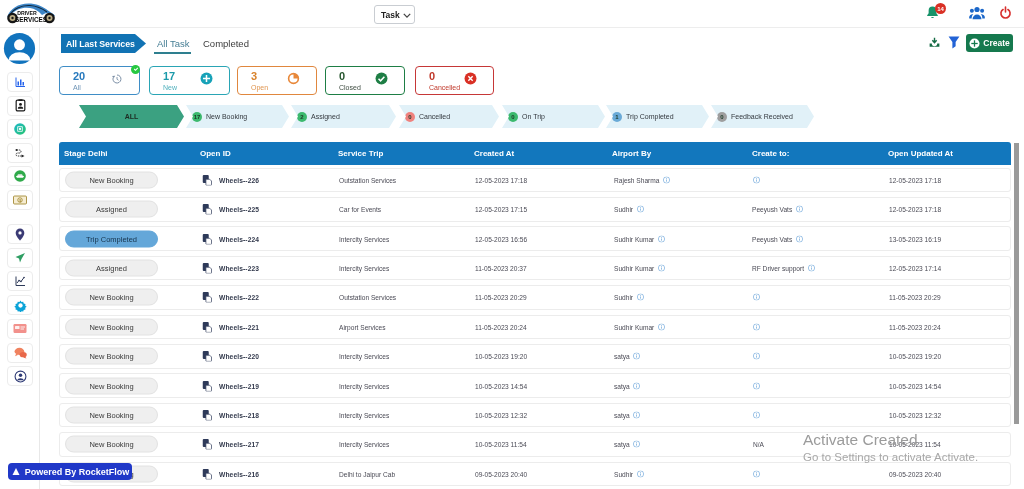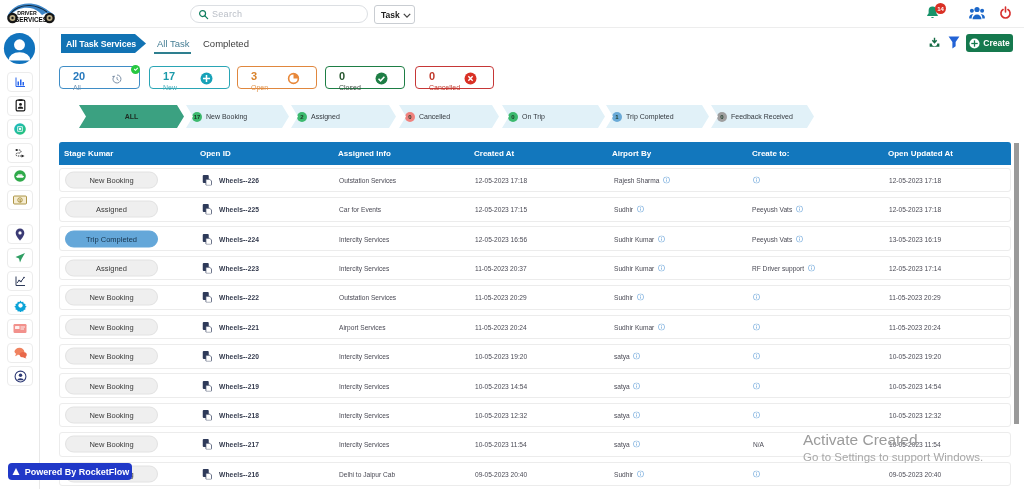--- a/index.html
+++ b/index.html
@@ -27,21 +27,21 @@
   padding-left:5px; letter-spacing:-.1px; }
 .tab2 { position:absolute; top:38px; font-size:9.5px; }
 #alltask { left:157px; color:#477f95; }
 #alltask-u { position:absolute; left:154px; top:52px; width:37px; height:2px; background:#2e7f8f; }
 #registered { left:203px; color:#3c3c3c; }
 
 #createbtn { position:absolute; left:966px; top:34px; width:47px; height:18px; background:#15794e;
   border-radius:3px; color:#fff; font-size:8.5px; font-weight:bold;
   display:flex; align-items:center; justify-content:center; gap:3px; }
 
-.card { position:absolute; top:66px; height:23px; border-radius:4px; background:#fff; }
+.card { position:absolute; top:66px; height:29px; border-radius:4px; background:#fff; }
 .card .num { position:absolute; left:13px; top:3px; font-size:11px; font-weight:bold; }
 .card .lbl { position:absolute; left:13px; top:17px; font-size:7px; }
 .card .ic  { position:absolute; right:16px; top:4px; }
 
 .seg { position:absolute; top:105px; height:23px; background:#e1f1f8;
   clip-path:polygon(0 0, calc(100% - 7px) 0, 100% 50%, calc(100% - 7px) 100%, 0 100%, 7px 50%);
   display:flex; align-items:center; padding-left:6px; }
 .seg-act { background:#3ba181; }
 .seg-act .seg-lbl { color:#1d2b22; font-weight:bold; }
 .seg-lbl { font-size:7px; color:#33383e; }
@@ -78,27 +78,20 @@
     <path d="M3 14 C7 7, 15 3, 24 3.5 C32 4, 37 7, 41 10" fill="none" stroke="#10293f" stroke-width="1.1"></path>
     <circle cx="6.5" cy="16" r="5.3" fill="#161616"></circle>
       <circle cx="6.5" cy="16" r="3" fill="#b9ab84"></circle>
       <circle cx="6.5" cy="16" r="1.2" fill="#161616"></circle>
     <circle cx="43.5" cy="16" r="5.3" fill="#161616"></circle>
       <circle cx="43.5" cy="16" r="3" fill="#b9ab84"></circle>
       <circle cx="43.5" cy="16" r="1.2" fill="#161616"></circle>
     <text x="21" y="13.4" font-size="5.2" font-weight="bold" fill="#0c0c0c" text-anchor="middle" font-family="Liberation Sans">DRIVER</text>
     <text x="25" y="19.6" font-size="6.4" font-weight="bold" fill="#0c0c0c" text-anchor="middle" font-family="Liberation Sans">SERVICES</text>
   </svg>
-  <div id="search">
-    <svg class="abs" style="left:7px;top:3px" width="11" height="11" viewBox="0 0 24 24">
-        <circle cx="10" cy="10" r="6.5" fill="none" stroke="#0e7d5e" stroke-width="2.6"></circle>
-        <line x1="15" y1="15" x2="21" y2="21" stroke="#0e7d5e" stroke-width="2.8" stroke-linecap="round"></line>
-      </svg>
-    <span class="ph">Search</span>
-  </div>
   <div id="tasksel">
       <span>Task</span>
     <svg class="abs" style="left:28px;top:7px" width="8" height="5" viewBox="0 0 10 6">
         <path d="M1 1 L5 5 L9 1" fill="none" stroke="#444" stroke-width="1.6"></path>
       </svg>
   </div>
 
   <svg class="abs" style="left:925px;top:5px" width="15" height="15" viewBox="0 0 24 24">
       <path d="M12 2.5 a6.2 6.2 0 0 1 6.2 6.2 v4.5 l2.3 3.3 a0.8 0.8 0 0 1 -0.7 1.2 H4.2 a0.8 0.8 0 0 1 -0.7 -1.2 l2.3 -3.3 v-4.5 A6.2 6.2 0 0 1 12 2.5 z" fill="#17936a"></path>
       <path d="M9.6 19 a2.5 2.5 0 0 0 4.8 0 z" fill="#17936a"></path>
@@ -220,21 +213,21 @@
     </div>
   <div class="sq" style="top:338.2px">
       <svg width="13" height="13" viewBox="0 0 24 24">
         <circle cx="12" cy="12" r="10" fill="none" stroke="#2e3a75" stroke-width="2"></circle>
         <circle cx="12" cy="9.5" r="3.2" fill="#2e3a75"></circle>
         <path d="M5.5 19 a7 6 0 0 1 13 0" fill="#2e3a75"></path>
       </svg>
     </div>
 </div>
 
-<div id="flag">All Task Services</div>
+<div id="flag">All Last Services</div>
 <span class="tab2" id="alltask">All Task</span>
 <div id="alltask-u"></div>
 <span class="tab2" id="registered">Completed</span>
 
 <svg class="abs" style="left:928px;top:36px;z-index:2" width="13" height="13" viewBox="0 0 24 24">
     <path d="M12 3 v9 M8 8 l4 4.5 4 -4.5" fill="none" stroke="#156b45" stroke-width="2.6"></path>
     <path d="M3 14 l4 0 a5 5 0 0 0 10 0 l4 0 v6 H3 z" fill="#156b45"></path>
   </svg>
 <svg class="abs" style="left:948px;top:36px;z-index:2" width="12" height="13" viewBox="0 0 22 24">
     <path d="M1 1 h20 L14 11 v8 l-6 4 v-12 z" fill="#2363d6"></path>
@@ -317,23 +310,23 @@
 <div class="seg" style="left:606px;width:103px">
     <span class="badge" style="background:#6aaad7">1</span>
     <span class="seg-lbl" style="margin-left:4px">Trip Completed</span>
   </div>
 <div class="seg" style="left:711px;width:103px">
     <span class="badge" style="background:#9e9e9e">0</span>
     <span class="seg-lbl" style="margin-left:4px">Feedback Received</span>
   </div>
 
 <div id="thead">
-  <span style="left:5px">Stage Kumar</span>
+  <span style="left:5px">Stage Delhi</span>
   <span style="left:141px">Open ID</span>
-  <span style="left:279px">Assigned Info</span>
+  <span style="left:279px">Service Trip</span>
   <span style="left:415px">Created At</span>
   <span style="left:553px">Airport By</span>
   <span style="left:693px">Create to:</span>
   <span style="left:829px">Open Updated At</span>
 </div>
 
 <div class="row" style="top:167.6px">
     <span class="pill">New Booking</span>
     <span class="cell" style="left:142px">
       <svg width="10" height="11" viewBox="0 0 20 22">
@@ -596,13 +589,13 @@
     </span>
     <span class="cell" style="left:829px;color:#4a4a55">09-05-2023 20:40</span>
   </div>
 
 <div id="sbar"></div>
 
 <div id="rocket"><svg width="10" height="10" viewBox="0 0 20 20">
       <path d="M10 2 L17 16 H3 z" fill="#fff"></path>
     </svg>Powered By RocketFlow</div>
 <div id="aw1">Activate Created</div>
-<div id="aw2">Go to Settings to support Windows.</div>
+<div id="aw2">Go to Settings to activate Activate.</div>
 
 </body></html>

